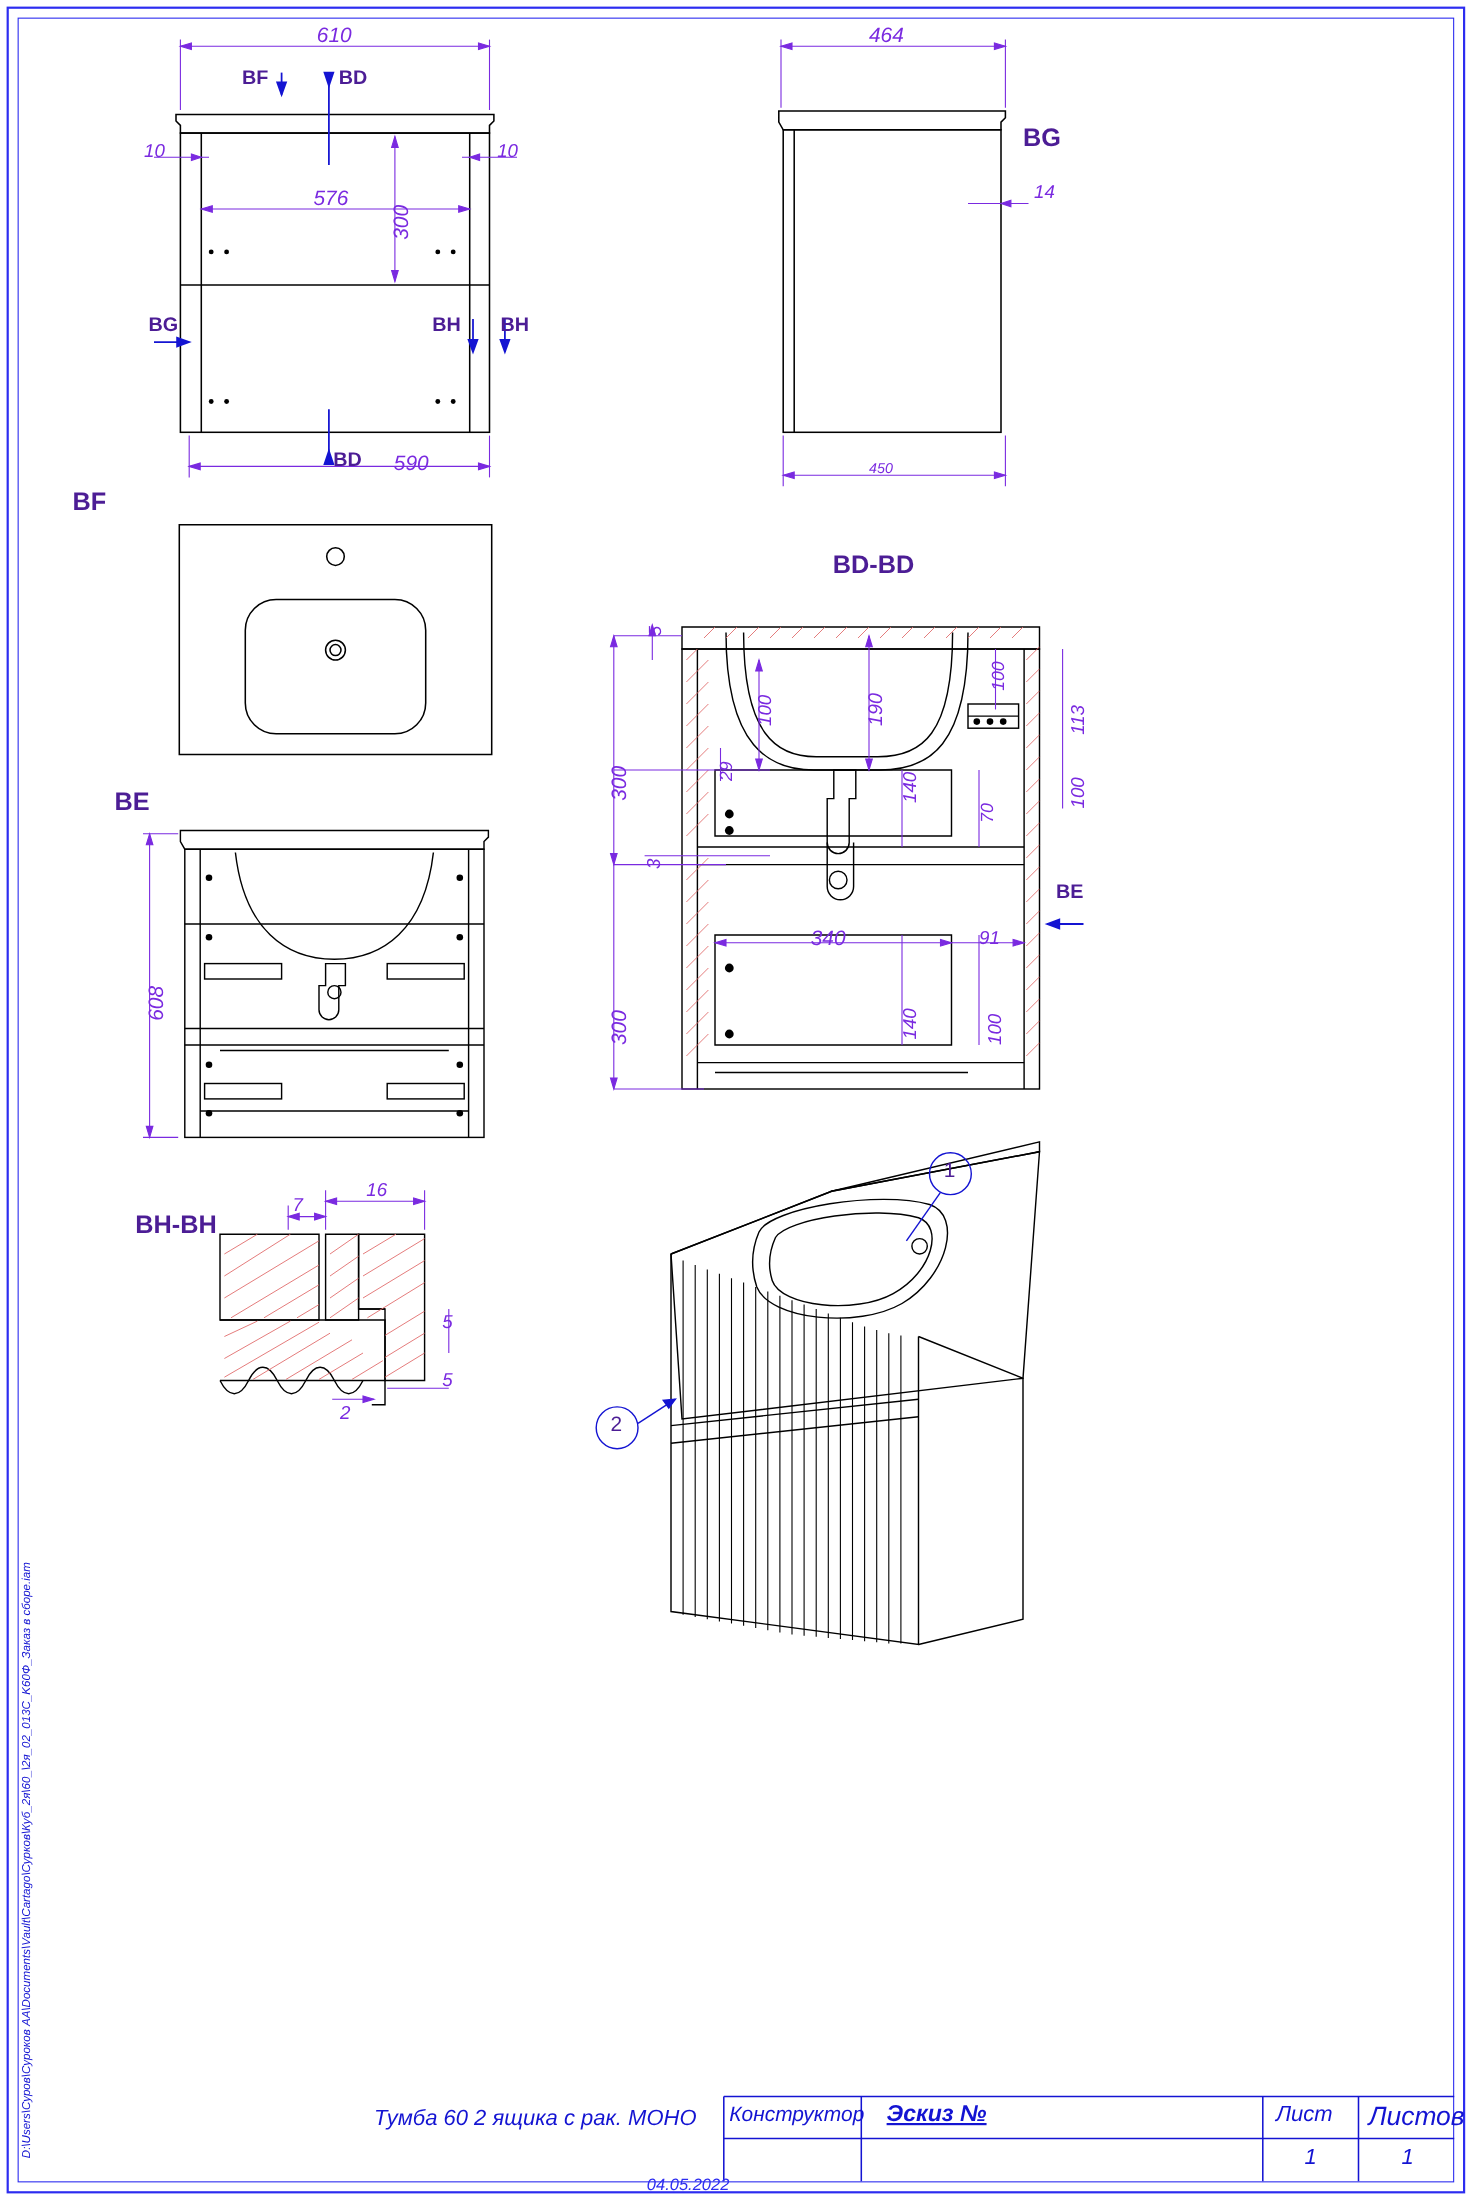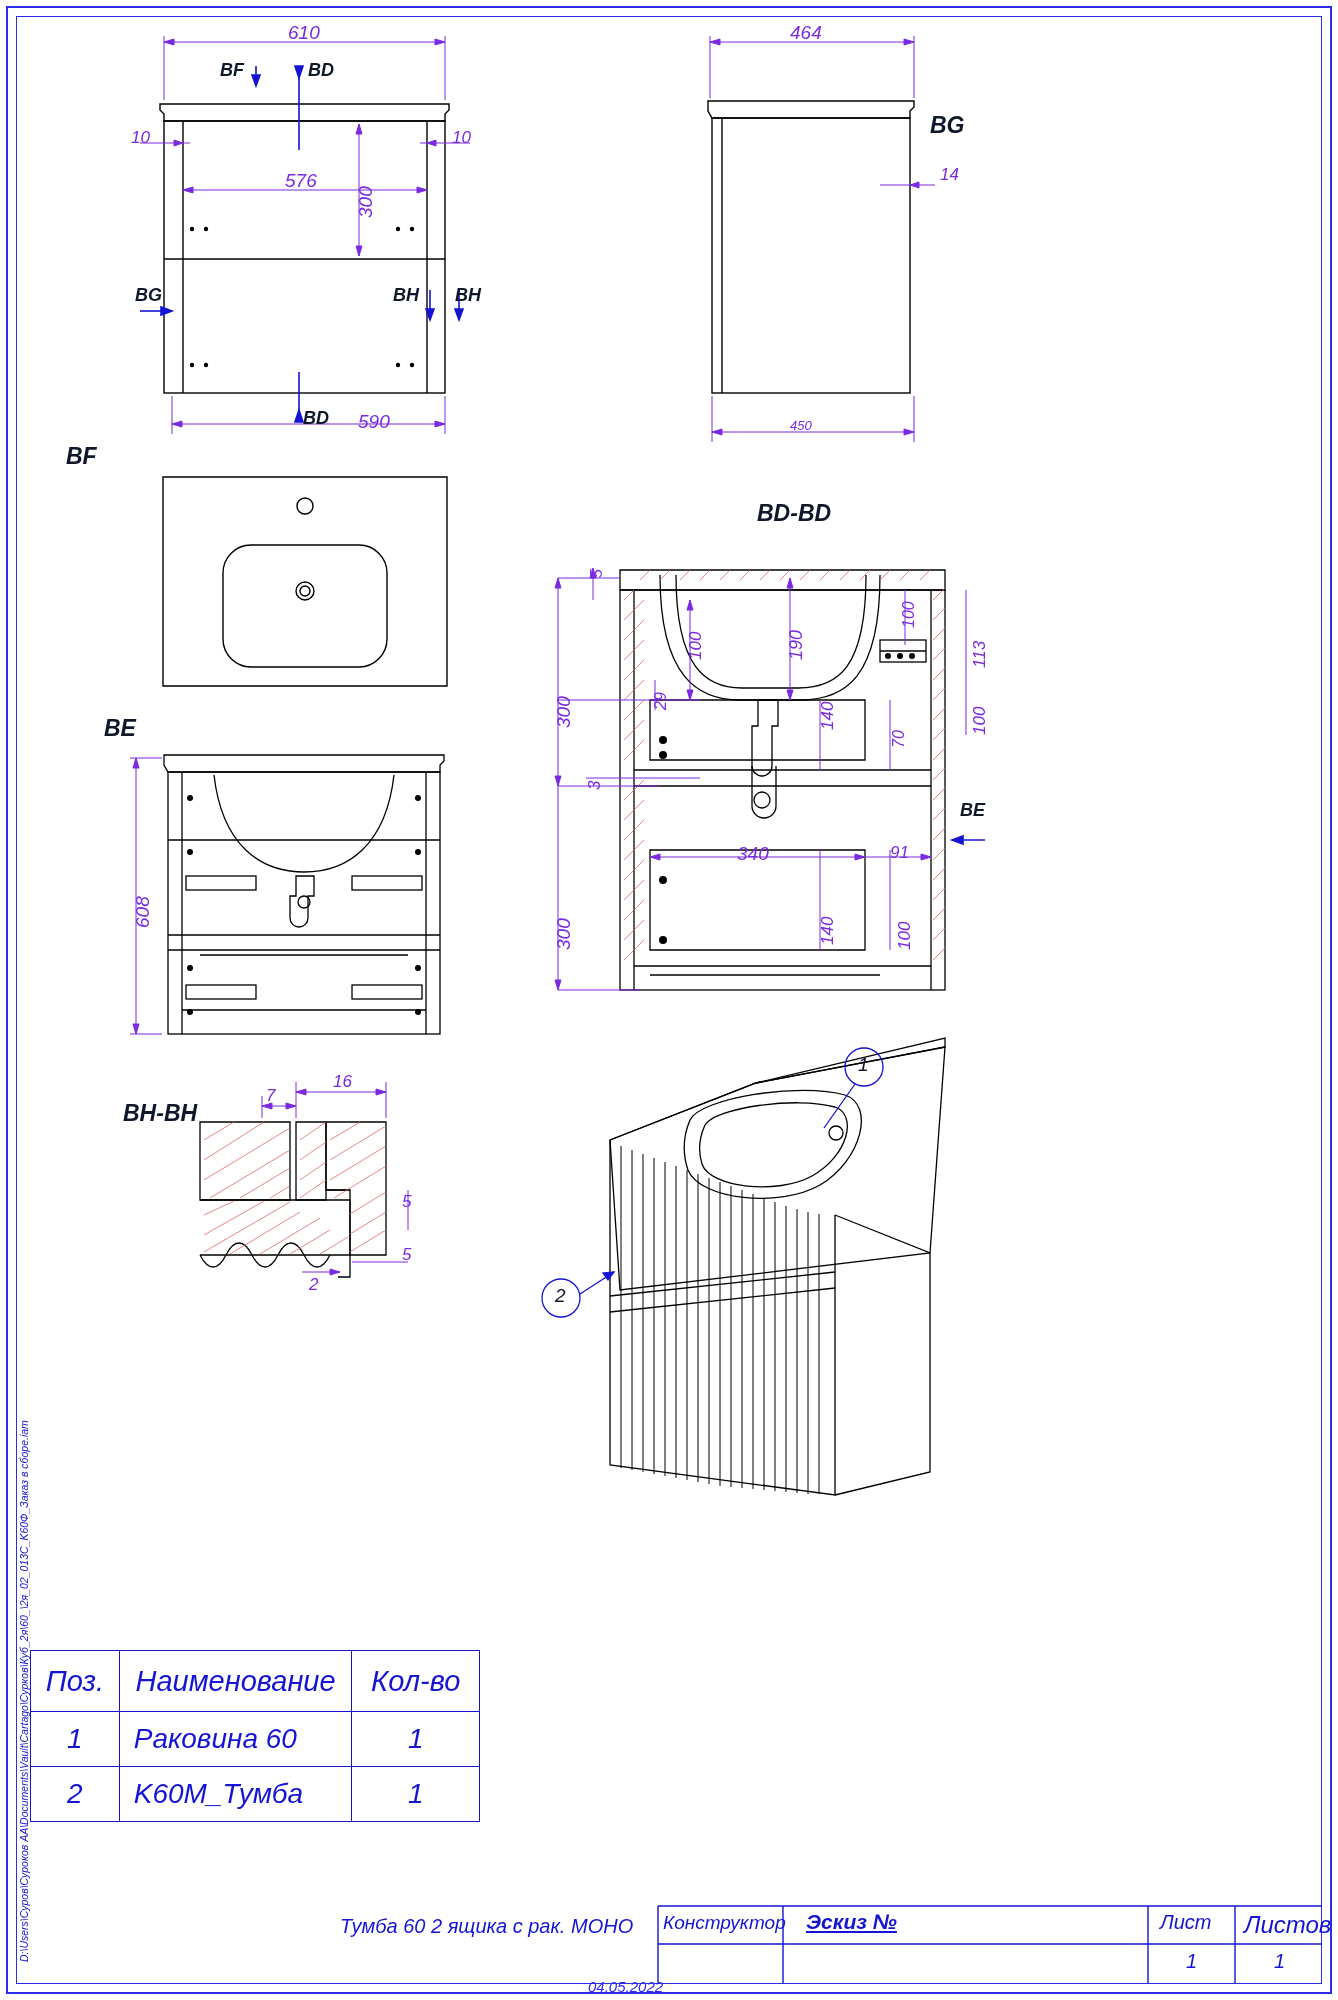--- a/index.html
+++ b/index.html
@@ -1,20 +1,20 @@
 <!DOCTYPE html>
 <html><head>
 <meta charset="utf-8">
 <style>
   html,body{margin:0;padding:0;background:#fff;}
   body{font-family:"Liberation Sans",sans-serif;}
   #sheet{position:relative;width:1338px;height:2000px;background:#fff;overflow:hidden;}
   .frame-outer{position:absolute;left:6px;top:6px;width:1326px;height:1988px;border:2px solid #2d2df0;box-sizing:border-box;}
   .frame-inner{position:absolute;left:16px;top:16px;width:1306px;height:1968px;border:1px solid #2d2df0;box-sizing:border-box;}
-  .lbl{position:absolute;color:#0f172a;font-style:italic;font-family:"Liberation Sans",sans-serif;white-space:nowrap;}
+  .lbl{position:absolute;color:#4c1d95;font-family:"Liberation Sans",sans-serif;white-space:nowrap;}
   .dim{position:absolute;color:#7a2ae0;font-style:italic;font-family:"Liberation Sans",sans-serif;white-space:nowrap;}
   .dimv{position:absolute;color:#7a2ae0;font-style:italic;white-space:nowrap;transform-origin:0 0;}
   .sideText{position:absolute;color:#1414d2;font-size:11px;white-space:nowrap;transform-origin:0 0;}
   svg{position:absolute;left:0;top:0;overflow:visible;}
   table.spec{position:absolute;border-collapse:collapse;}
   table.spec td{border:1px solid #1414d2;color:#1414d2;font-style:italic;text-align:center;font-family:"Liberation Sans",sans-serif;}
   .titleblock{position:absolute;color:#1414d2;font-style:italic;}
 </style>
 </head>
 <body>
@@ -376,39 +376,20 @@
   <div class="lbl" style="left:92px;top:1100px;font-size:23px;font-weight:bold;margin-left:31px;">BH-BH</div>
   <div class="dim" style="left:266px;top:1086px;font-size:17px;">7</div>
   <div class="dim" style="left:333px;top:1072px;font-size:17px;">16</div>
   <div class="dim" style="left:402px;top:1192px;font-size:17px;">5</div>
   <div class="dim" style="left:402px;top:1245px;font-size:17px;">5</div>
   <div class="dim" style="left:309px;top:1275px;font-size:17px;">2</div>
 
   <div class="lbl" style="left:858px;top:1054px;font-size:19px;">1</div>
   <div class="lbl" style="left:555px;top:1285px;font-size:19px;">2</div>
 
-  <table class="spec" style="left:30px;top:1650px;width:450px;">
-    <tbody>
-        <tr>
-      <td style="width:88px;height:58px;font-size:29px;">Поз.</td>
-      <td style="width:232px;font-size:29px;">Наименование</td>
-      <td style="width:130px;font-size:29px;">Кол-во</td>
-    </tr>
-    <tr>
-      <td style="height:52px;font-size:28px;">1</td>
-      <td style="font-size:28px;text-align:left;padding-left:14px;">Раковина 60</td>
-      <td style="font-size:28px;">1</td>
-    </tr>
-    <tr>
-      <td style="height:52px;font-size:28px;">2</td>
-      <td style="font-size:28px;text-align:left;padding-left:14px;">K60M_Тумба</td>
-      <td style="font-size:28px;">1</td>
-    </tr>
-  </tbody>
-    </table>
 
   <div class="titleblock" style="left:340px;top:1915px;font-size:20px;">Тумба 60 2 ящика с рак. МОНО</div>
 
   <svg width="1338" height="2000" style="pointer-events:none;">
     <g stroke="#1414d2" stroke-width="1.4" fill="none">
       <line x1="658" y1="1906" x2="658" y2="1983"></line>
       <line x1="658" y1="1906" x2="1322" y2="1906"></line>
       <line x1="658" y1="1944" x2="1322" y2="1944"></line>
       <line x1="783" y1="1906" x2="783" y2="1983"></line>
       <line x1="1148" y1="1906" x2="1148" y2="1983"></line>

